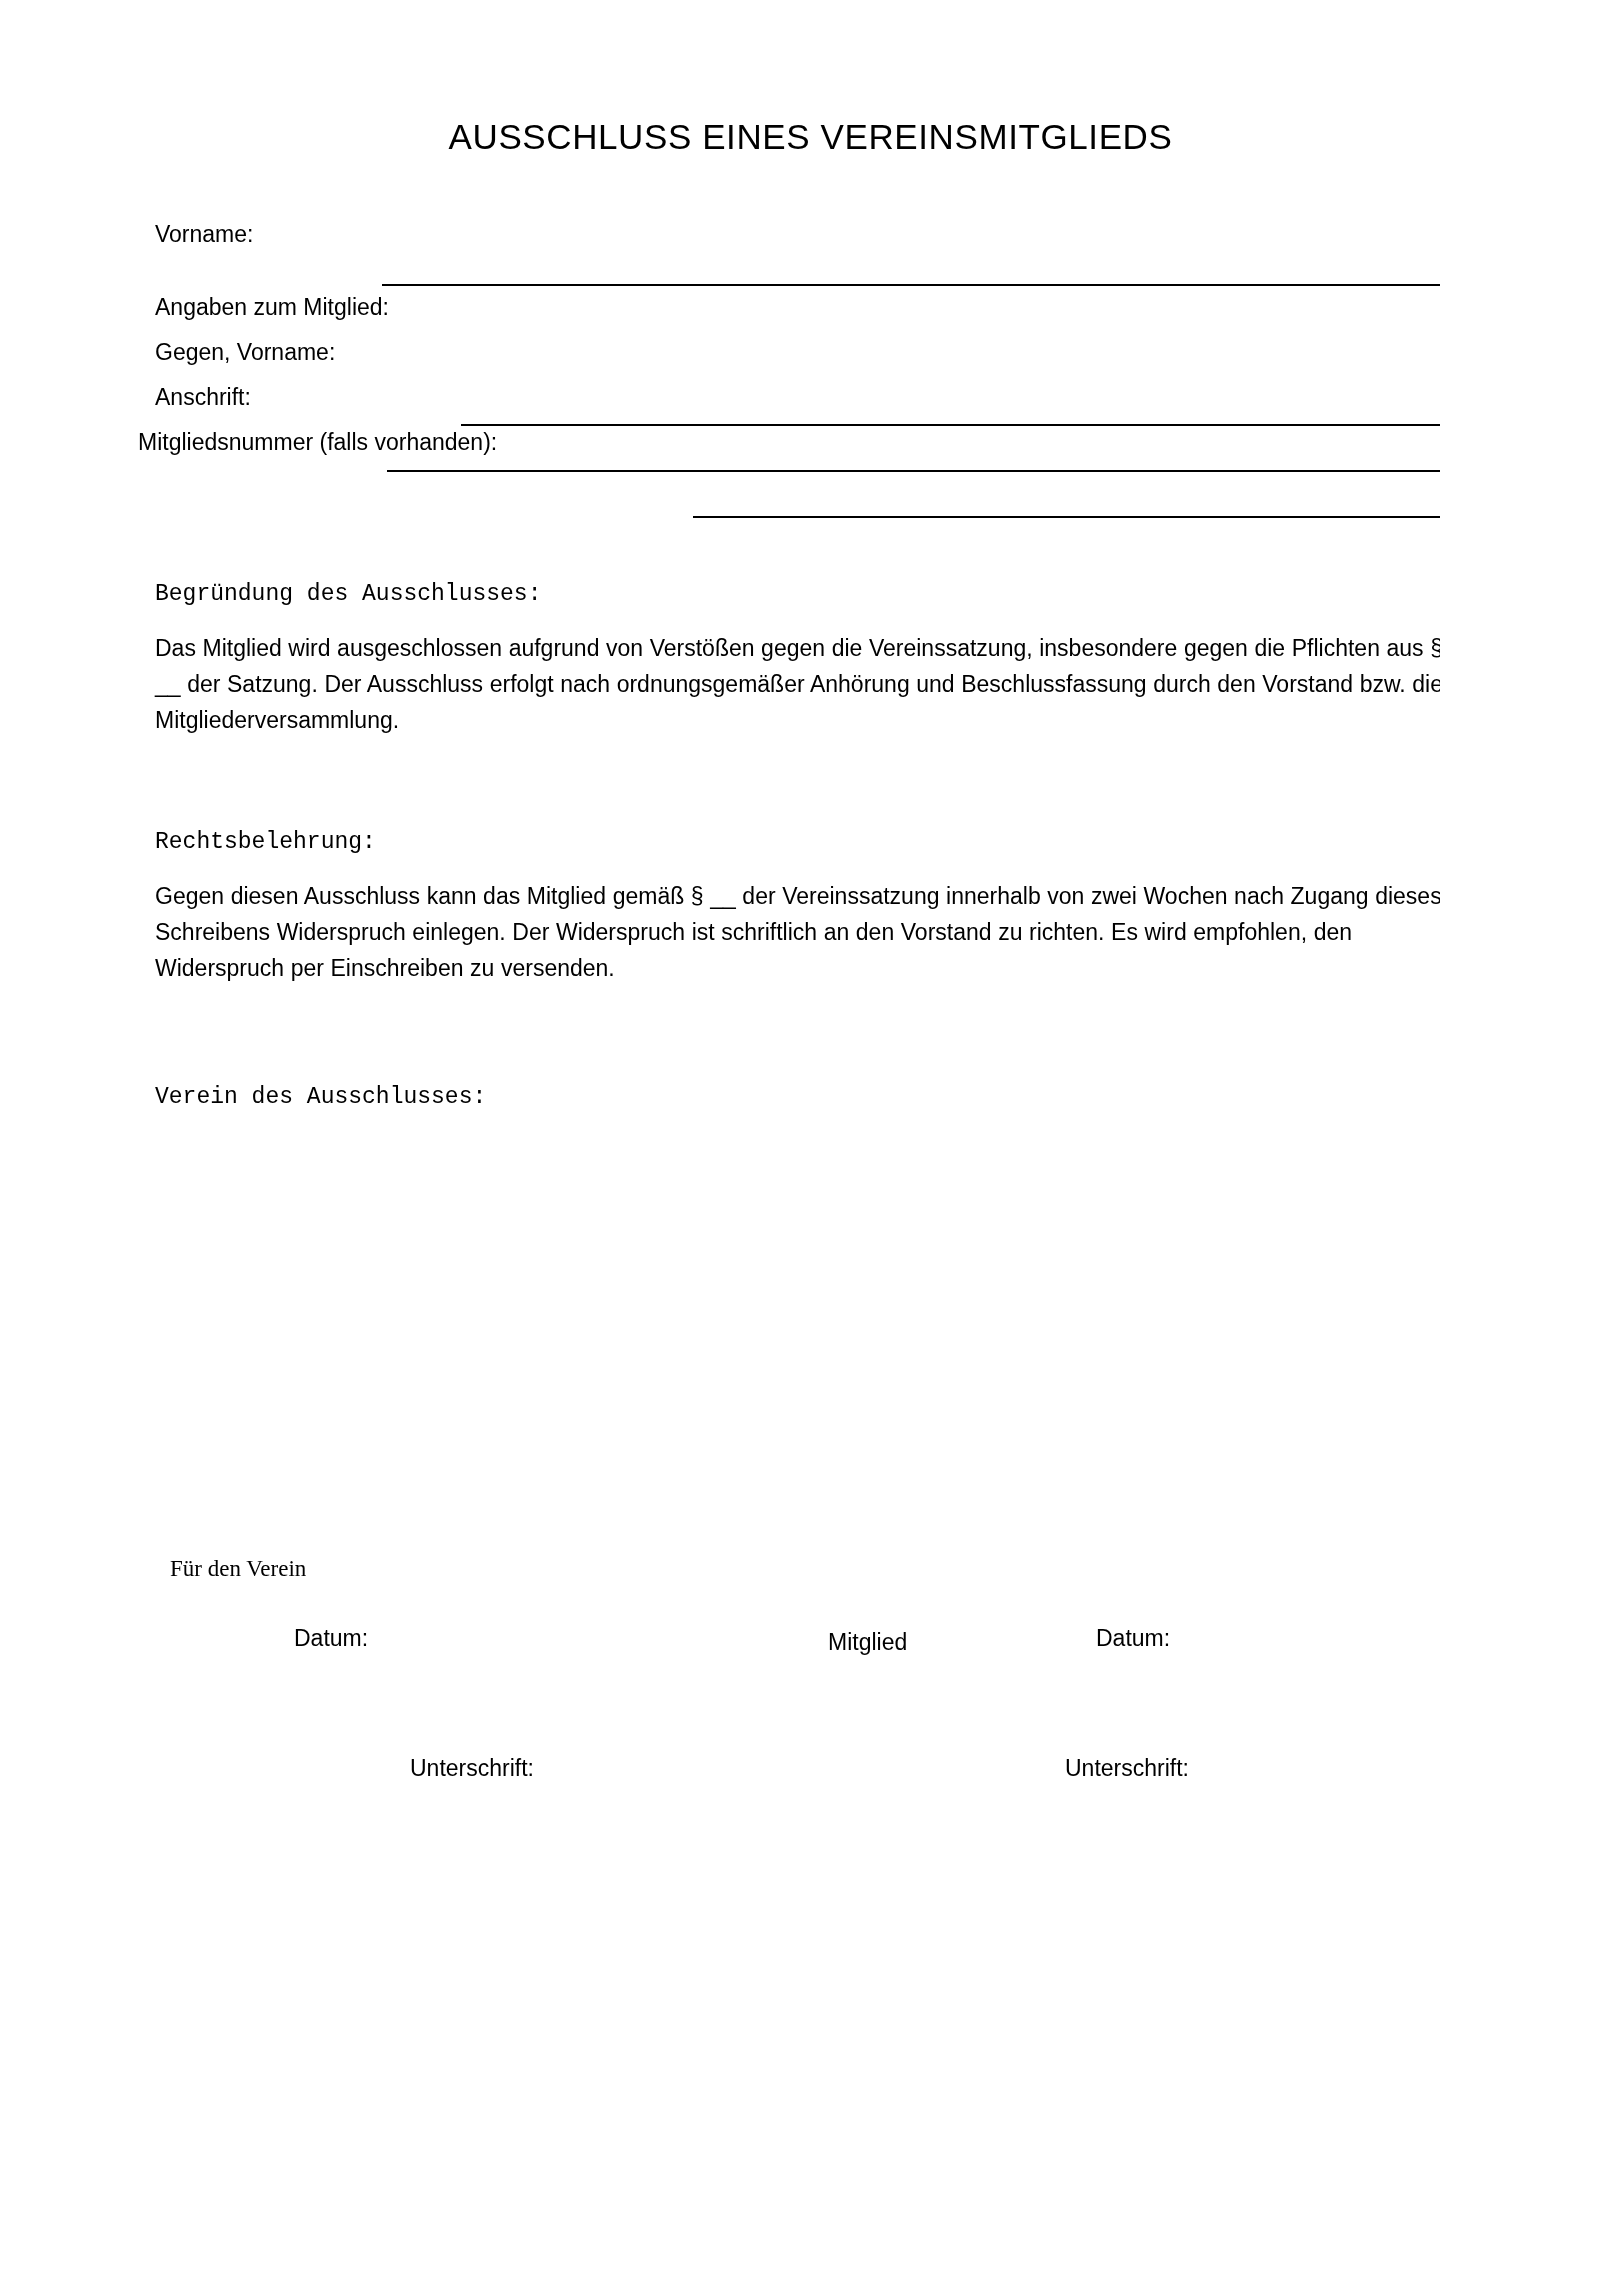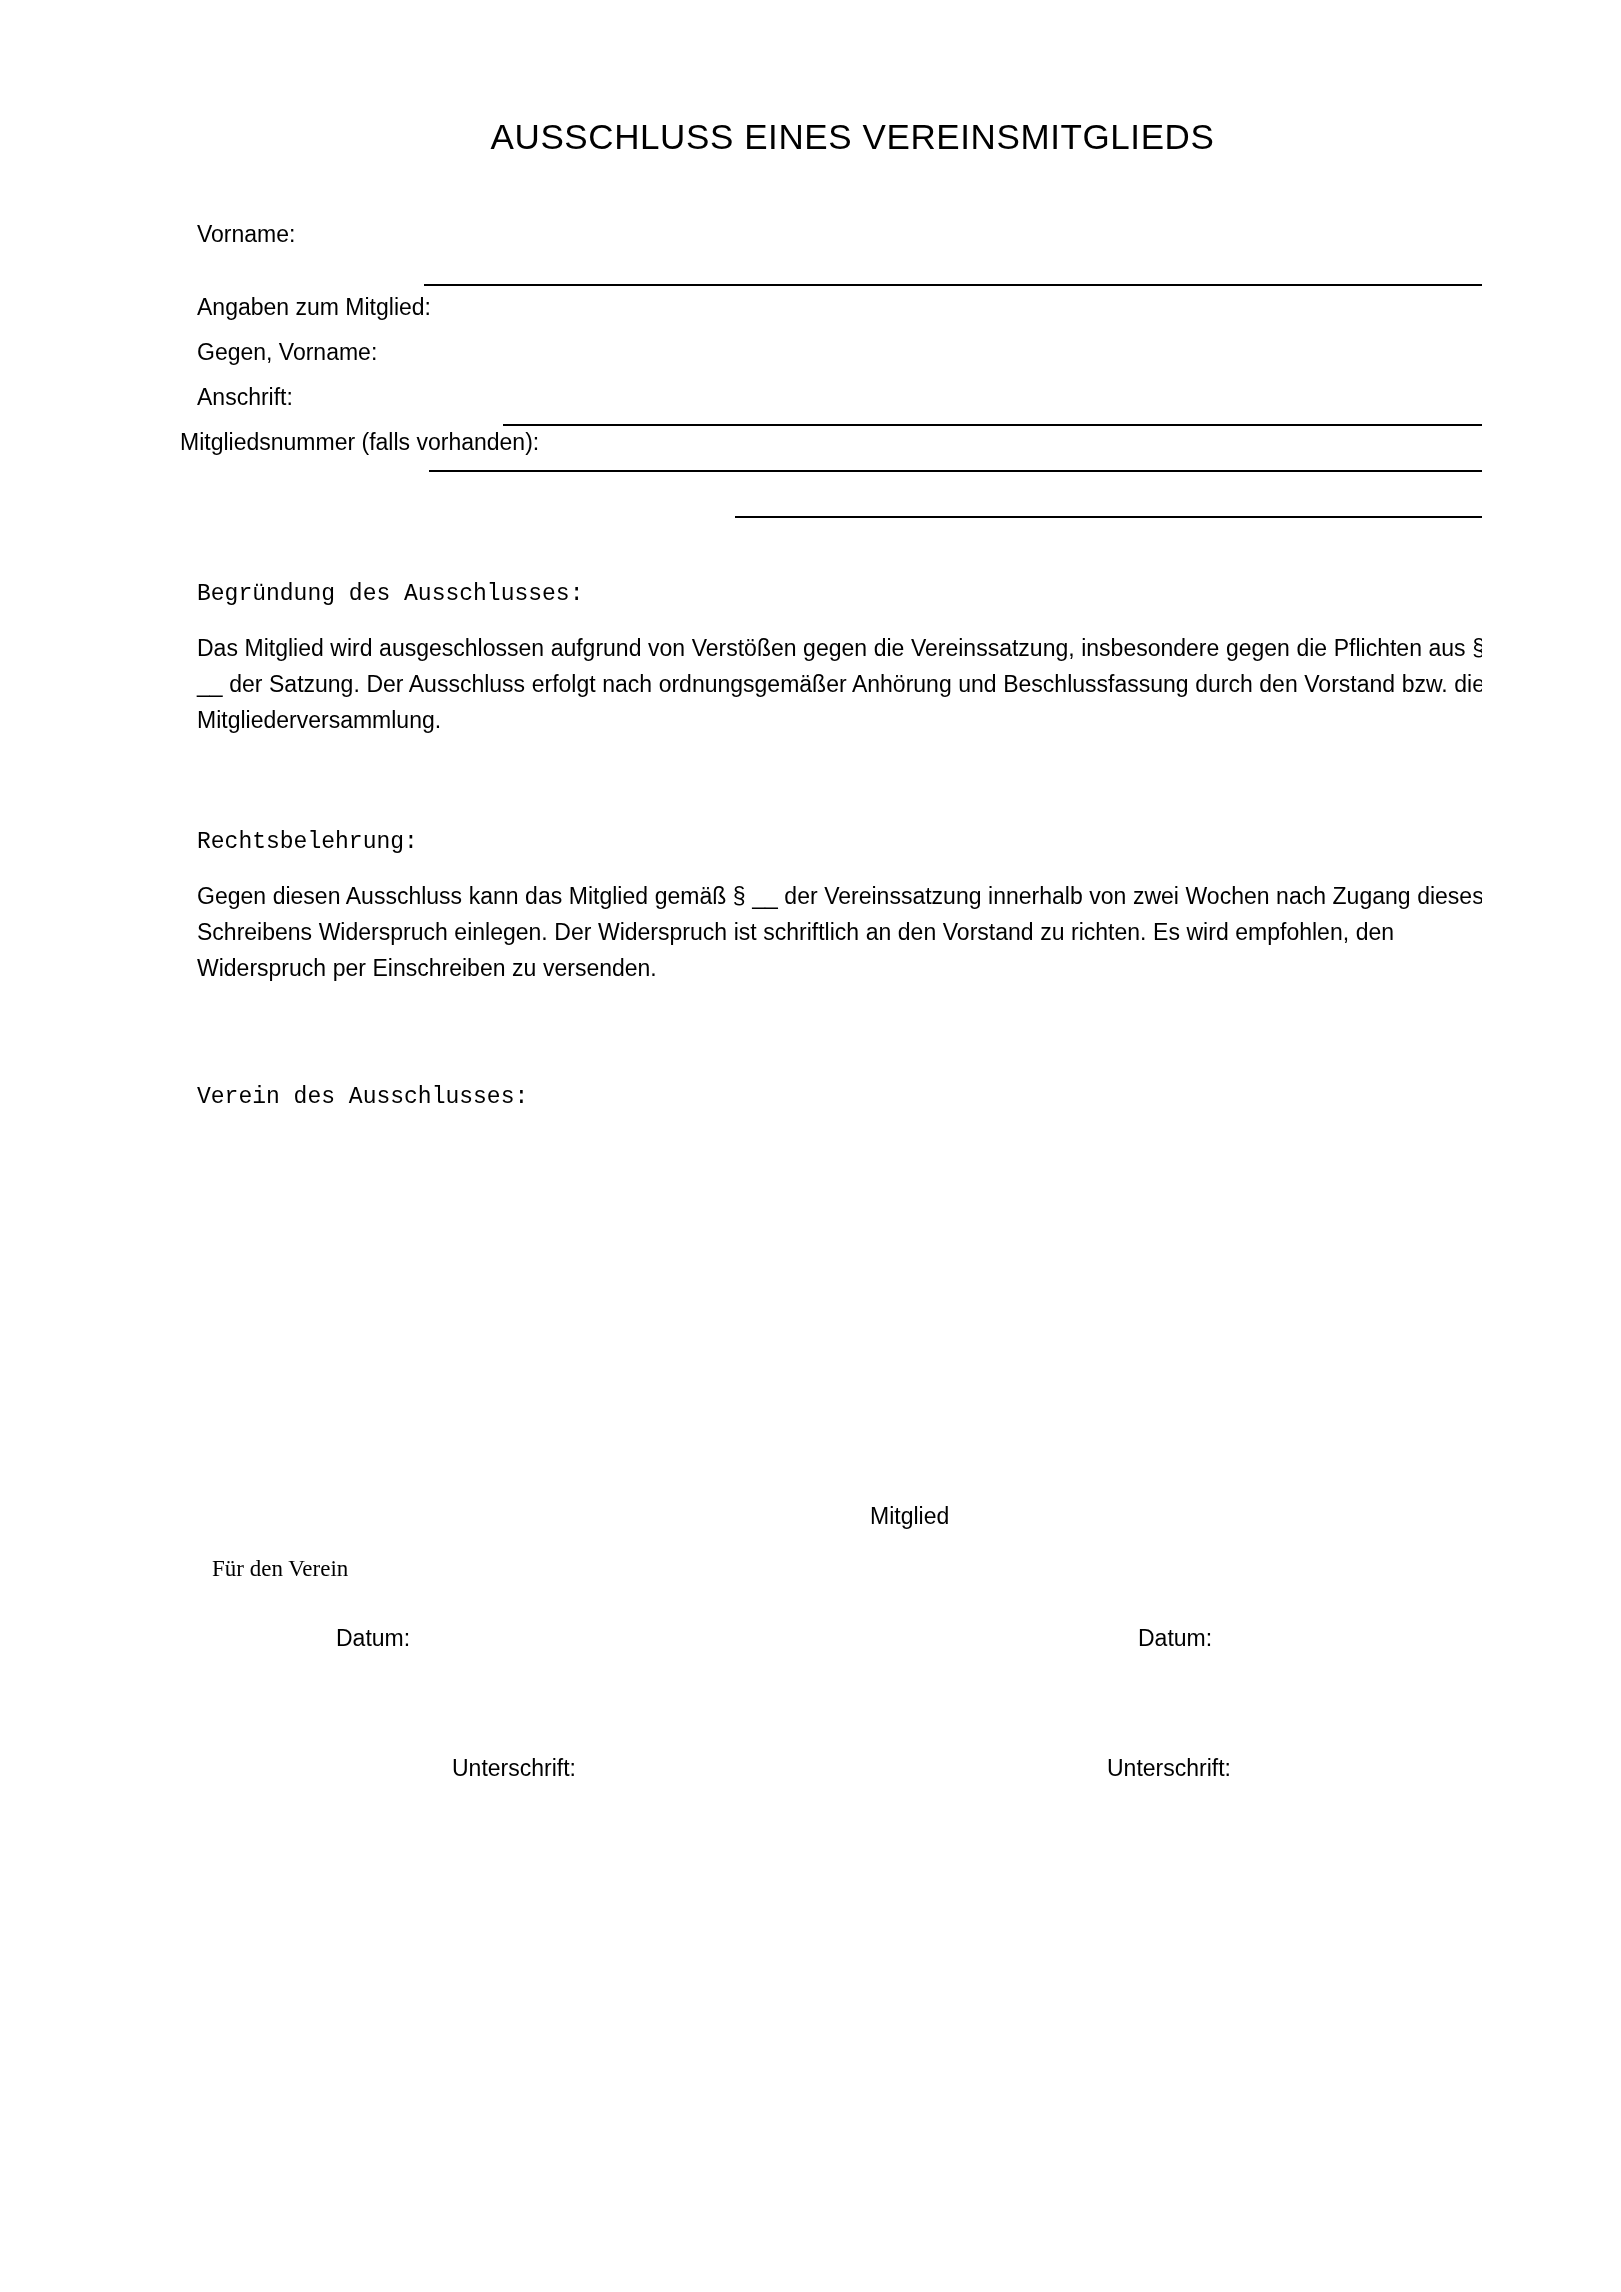--- a/index.html
+++ b/index.html
@@ -10,21 +10,20 @@
 
   .page {
     position: relative;
     width: 1440px;
     height: 2293px;
     background: #ffffff;
     font-family: "Liberation Sans", sans-serif;
     color: #000000;
     overflow: hidden;
     box-sizing: border-box;
-    margin-left: 42px;
   }
 
   
   .doc-title {
     position: absolute;
     top: 116px;
     left: 0;
     width: 1621px;
     text-align: center;
     font-size: 35px;
@@ -100,21 +99,21 @@
 
   <div class="section-head" style="top:583px;">Begründung des Ausschlusses:</div>
   <div class="para" style="top:630px;">Das Mitglied wird ausgeschlossen aufgrund von Verstößen gegen die Vereinssatzung, insbesondere gegen die Pflichten aus § __ der Satzung. Der Ausschluss erfolgt nach ordnungsgemäßer Anhörung und Beschlussfassung durch den Vorstand bzw. die Mitgliederversammlung.</div>
 
   <div class="section-head" style="top:831px;">Rechtsbelehrung:</div>
   <div class="para" style="top:878px;">Gegen diesen Ausschluss kann das Mitglied gemäß § __ der Vereinssatzung innerhalb von zwei Wochen nach Zugang dieses Schreibens Widerspruch einlegen. Der Widerspruch ist schriftlich an den Vorstand zu richten. Es wird empfohlen, den Widerspruch per Einschreiben zu versenden.</div>
 
   <div class="section-head" style="top:1086px;">Verein des Ausschlusses:</div>
 
   <div class="sig-label" style="left:170px; top:1557px;font-family:Liberation Serif, serif;">Für den Verein</div>
-  <div class="sig-label" style="left:828px; top:1505px;">Mitglied</div>
+  <div class="sig-label" style="left:828px; top:1631px;">Mitglied</div>
 
   <div class="sig-label" style="left:294px; top:1627px;">Datum:</div>
   <div class="sig-label" style="left:1096px; top:1627px;">Datum:</div>
 
   <div class="sig-label" style="left:410px; top:1757px;">Unterschrift:</div>
   <div class="sig-label" style="left:1065px; top:1757px;">Unterschrift:</div>
 
 </div>
 
 

